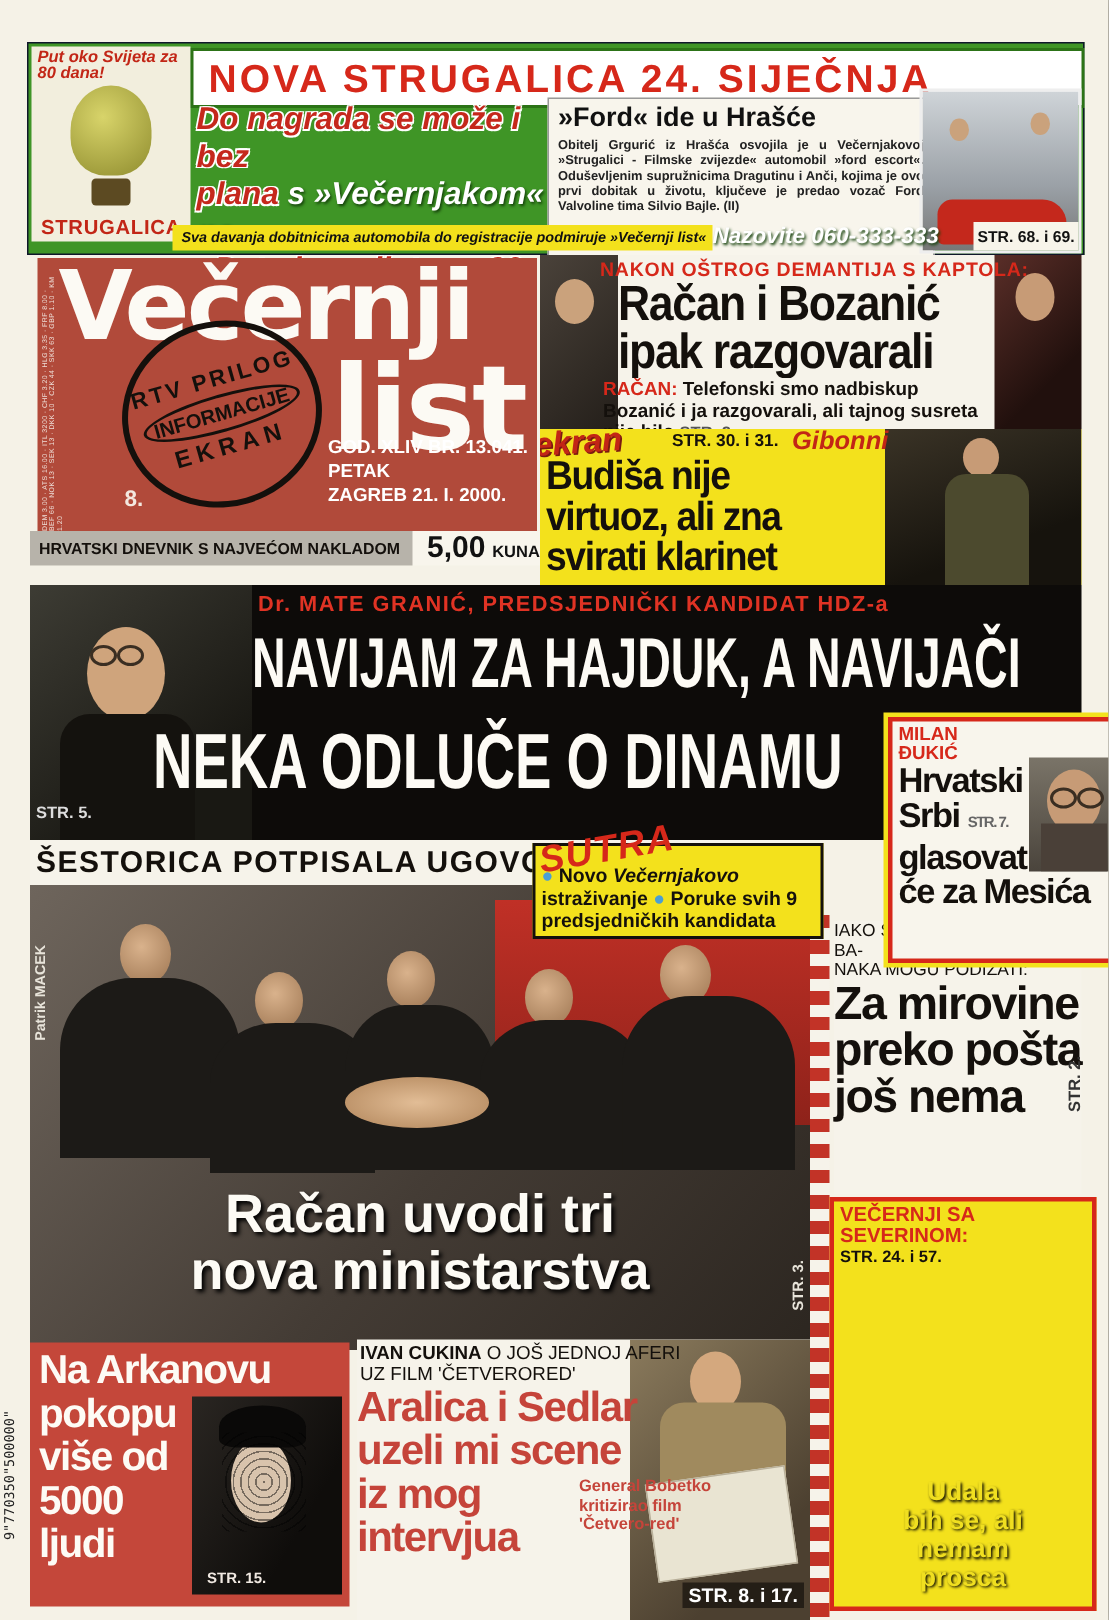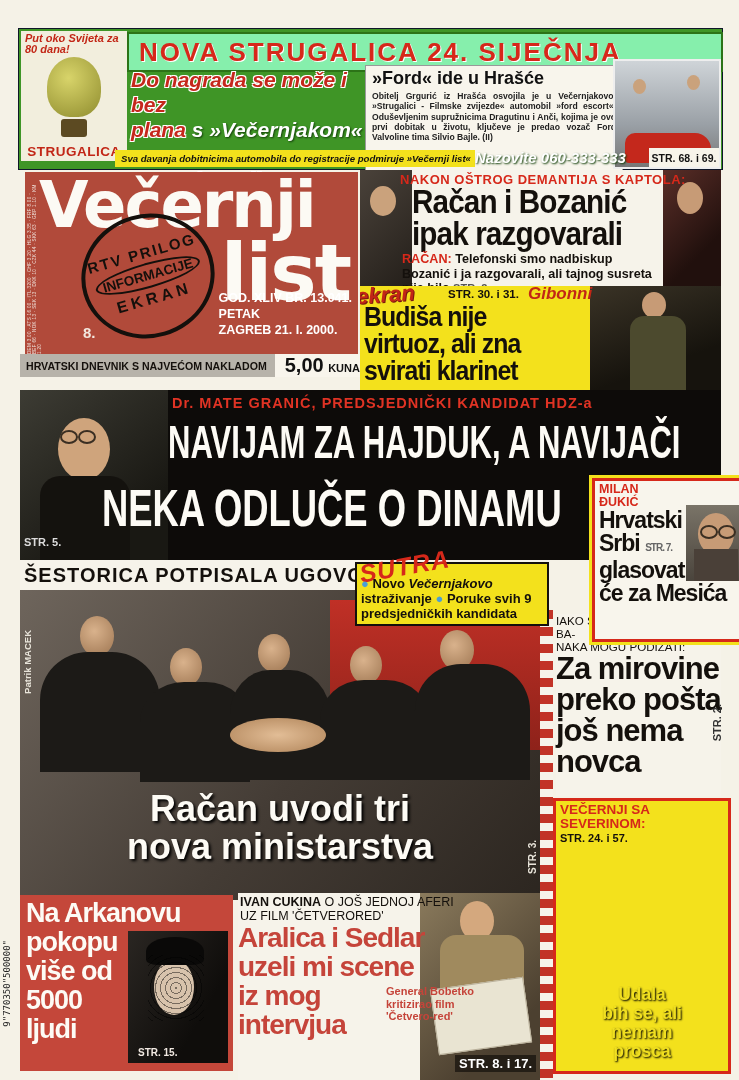--- a/index.html
+++ b/index.html
@@ -10,21 +10,21 @@
   .vtext{writing-mode:vertical-rl;transform:rotate(180deg);}
   .ph{overflow:hidden;}
   .face{position:absolute;border-radius:50%;}
   
   #banner{left:18px;top:28px;width:703px;height:140px;background:#3f9526;border:1px solid #0f172a;}
   #logoBox{left:2px;top:2px;width:106px;height:130px;background:#f2eedd;}
   #balloon{left:26px;top:26px;width:54px;height:60px;background:radial-gradient(circle at 40% 35%,#d8d46a,#8f8c2e);border-radius:50% 50% 42% 42%;}
   #basket{left:40px;top:88px;width:26px;height:18px;background:#5c4a22;border-radius:3px;}
   .script-red{color:#c22616;font-style:italic;font-weight:bold;}
   #strug{bottom:2px;left:0;width:100%;text-align:center;color:#c22616;font-weight:900;font-size:13.5px;letter-spacing:.5px;}
-  #bigTitleStrip{left:108px;top:3px;width:592px;height:36px;background:#86efac;border:2px solid #2c7317;display:flex;align-items:center;}
+  #bigTitleStrip{left:108px;top:3px;width:592px;height:36px;background:#ffffff;border:2px solid #2c7317;display:flex;align-items:center;}
   #bigTitle{color:#d6281a;font-weight:900;font-size:26px;letter-spacing:2px;padding-left:10px;text-shadow:1px 1px 0 #fff;}
   .promoLine{font-weight:900;font-size:21px;line-height:25px;font-style:italic;}
   .promoRed{color:#c5281c;text-shadow:1px 1px 0 #fff,-1px -1px 0 #fff,1px -1px 0 #fff,-1px 1px 0 #fff;}
   .promoWhite{color:#fff;text-shadow:1px 1px 2px #14400a;}
   #fordBox{left:346px;top:36px;width:244px;height:102px;background:#f8f5ec;border:1px solid #999;padding:2px 6px;}
   #fordTitle{font-weight:900;font-size:18px;color:#111;}
   #fordBody{font-size:8.6px;font-weight:bold;color:#222;line-height:10.3px;text-align:justify;margin-top:2px;}
   #fordPhoto{left:594px;top:30px;width:104px;height:106px;background:linear-gradient(#cfd4d8,#9aa0a6 60%,#777);border:2px solid #eee;}
   #fordCar{left:10px;bottom:4px;width:86px;height:30px;background:#c4281c;border-radius:10px 16px 4px 4px;}
   #yellowStrip{left:96px;top:121px;width:360px;height:17px;background:#f3e11c;display:flex;align-items:center;}
@@ -283,21 +283,20 @@
 
   <div id="filmStrip" class="abs"></div>
   <div id="mirovine" class="abs">
     <div id="mirKicker">
       <div>IAKO SE MIROVINE PREKO BA-</div>
       <div>NAKA MOGU PODIZATI:</div>
     </div>
     <div class="mirH">Za mirovine</div>
     <div class="mirH">preko pošta</div>
     <div class="mirH">još nema</div>
-    <div class="mirH">novca</div>
     <div id="mirRef" class="abs vtext">STR. 2.</div>
   </div>
 
   <div id="sevBox" class="abs ph">
     <div id="sevPhoto" class="abs">
       <div class="face" style="left:64px;top:16px;width:44px;height:54px;background:#d9ac84;"></div>
       <div class="abs" style="left:56px;top:4px;width:62px;height:30px;background:#241a12;border-radius:50% 50% 0 0;"></div>
       <div class="abs" style="left:40px;top:66px;width:100px;height:90px;background:#ded9cf;border-radius:16px 16px 0 0;"></div>
     </div>
     <div id="sevKicker" class="abs">

